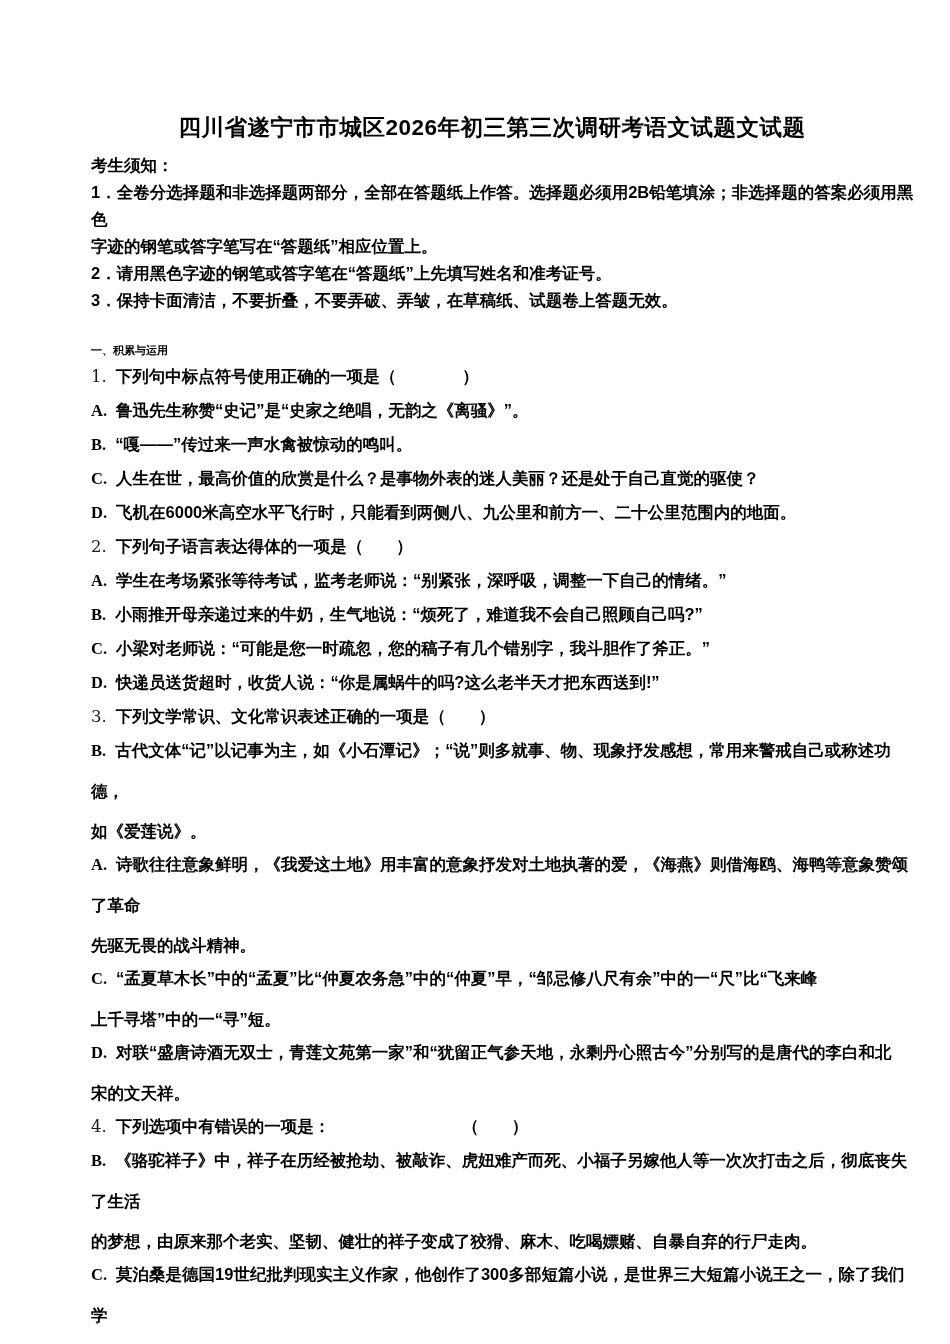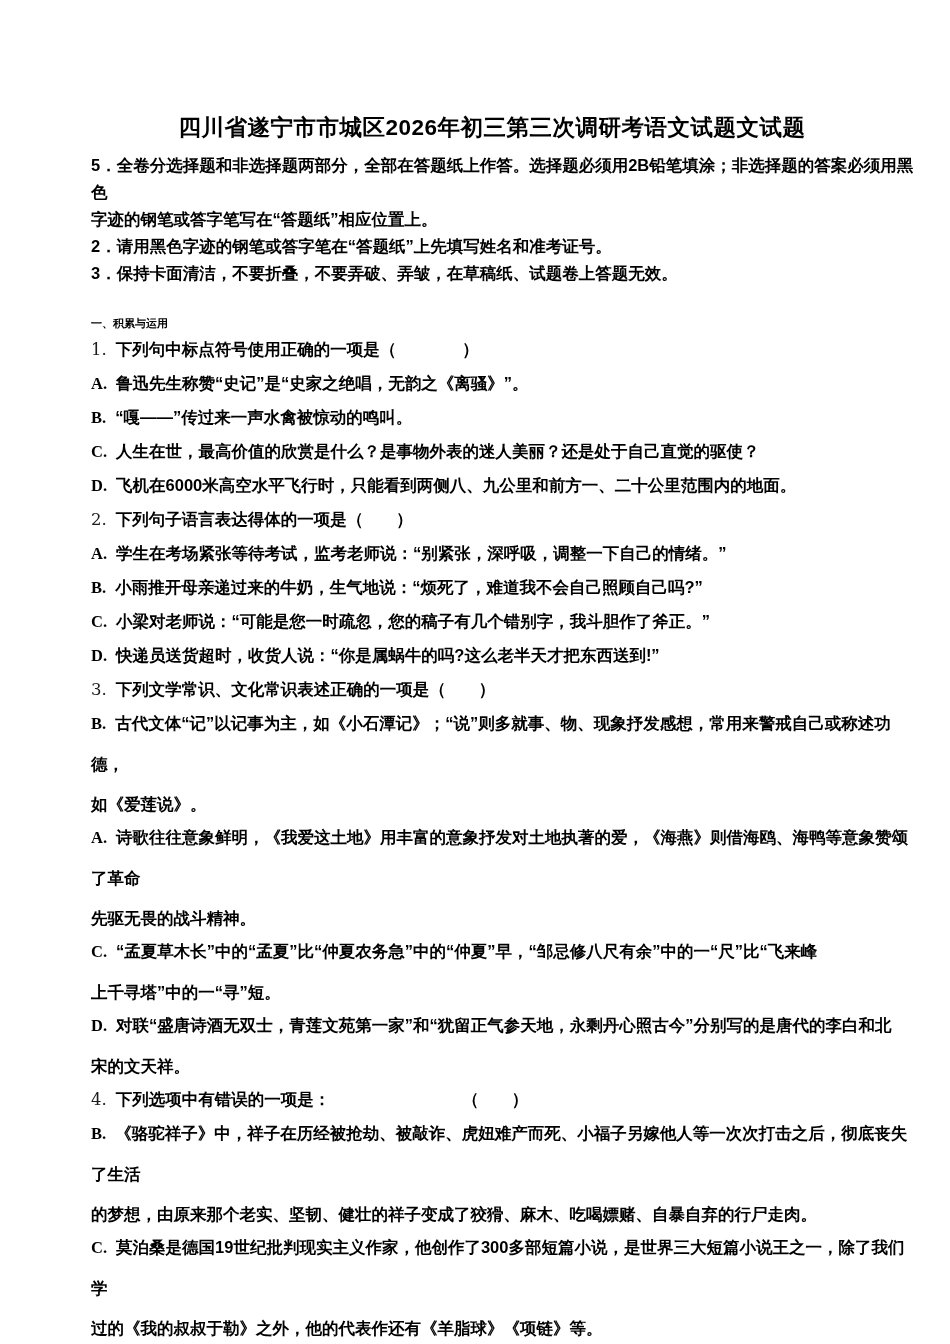--- a/index.html
+++ b/index.html
@@ -62,21 +62,22 @@
   }
 </style>
 </head>
 <body>
 
 <div class="page">
 
   <h1 class="doc-title">四川省遂宁市市城区2026年初三第三次调研考语文试题文试题</h1>
 
   <div class="notice">
-    <p>5．全卷分选择题和非选择题两部分，全部在答题纸上作答。选择题必须用2B铅笔填涂；非选择题的答案必须用黑色
+    <p>考生须知：</p>
+    <p>1．全卷分选择题和非选择题两部分，全部在答题纸上作答。选择题必须用2B铅笔填涂；非选择题的答案必须用黑色
 字迹的钢笔或答字笔写在“答题纸”相应位置上。</p>
     <p>2．请用黑色字迹的钢笔或答字笔在“答题纸”上先填写姓名和准考证号。</p>
     <p>3．保持卡面清洁，不要折叠，不要弄破、弄皱，在草稿纸、试题卷上答题无效。</p>
   </div>
 
   <div>
 
     <p class="section-head">一、积累与运用</p>
 
     <div>

